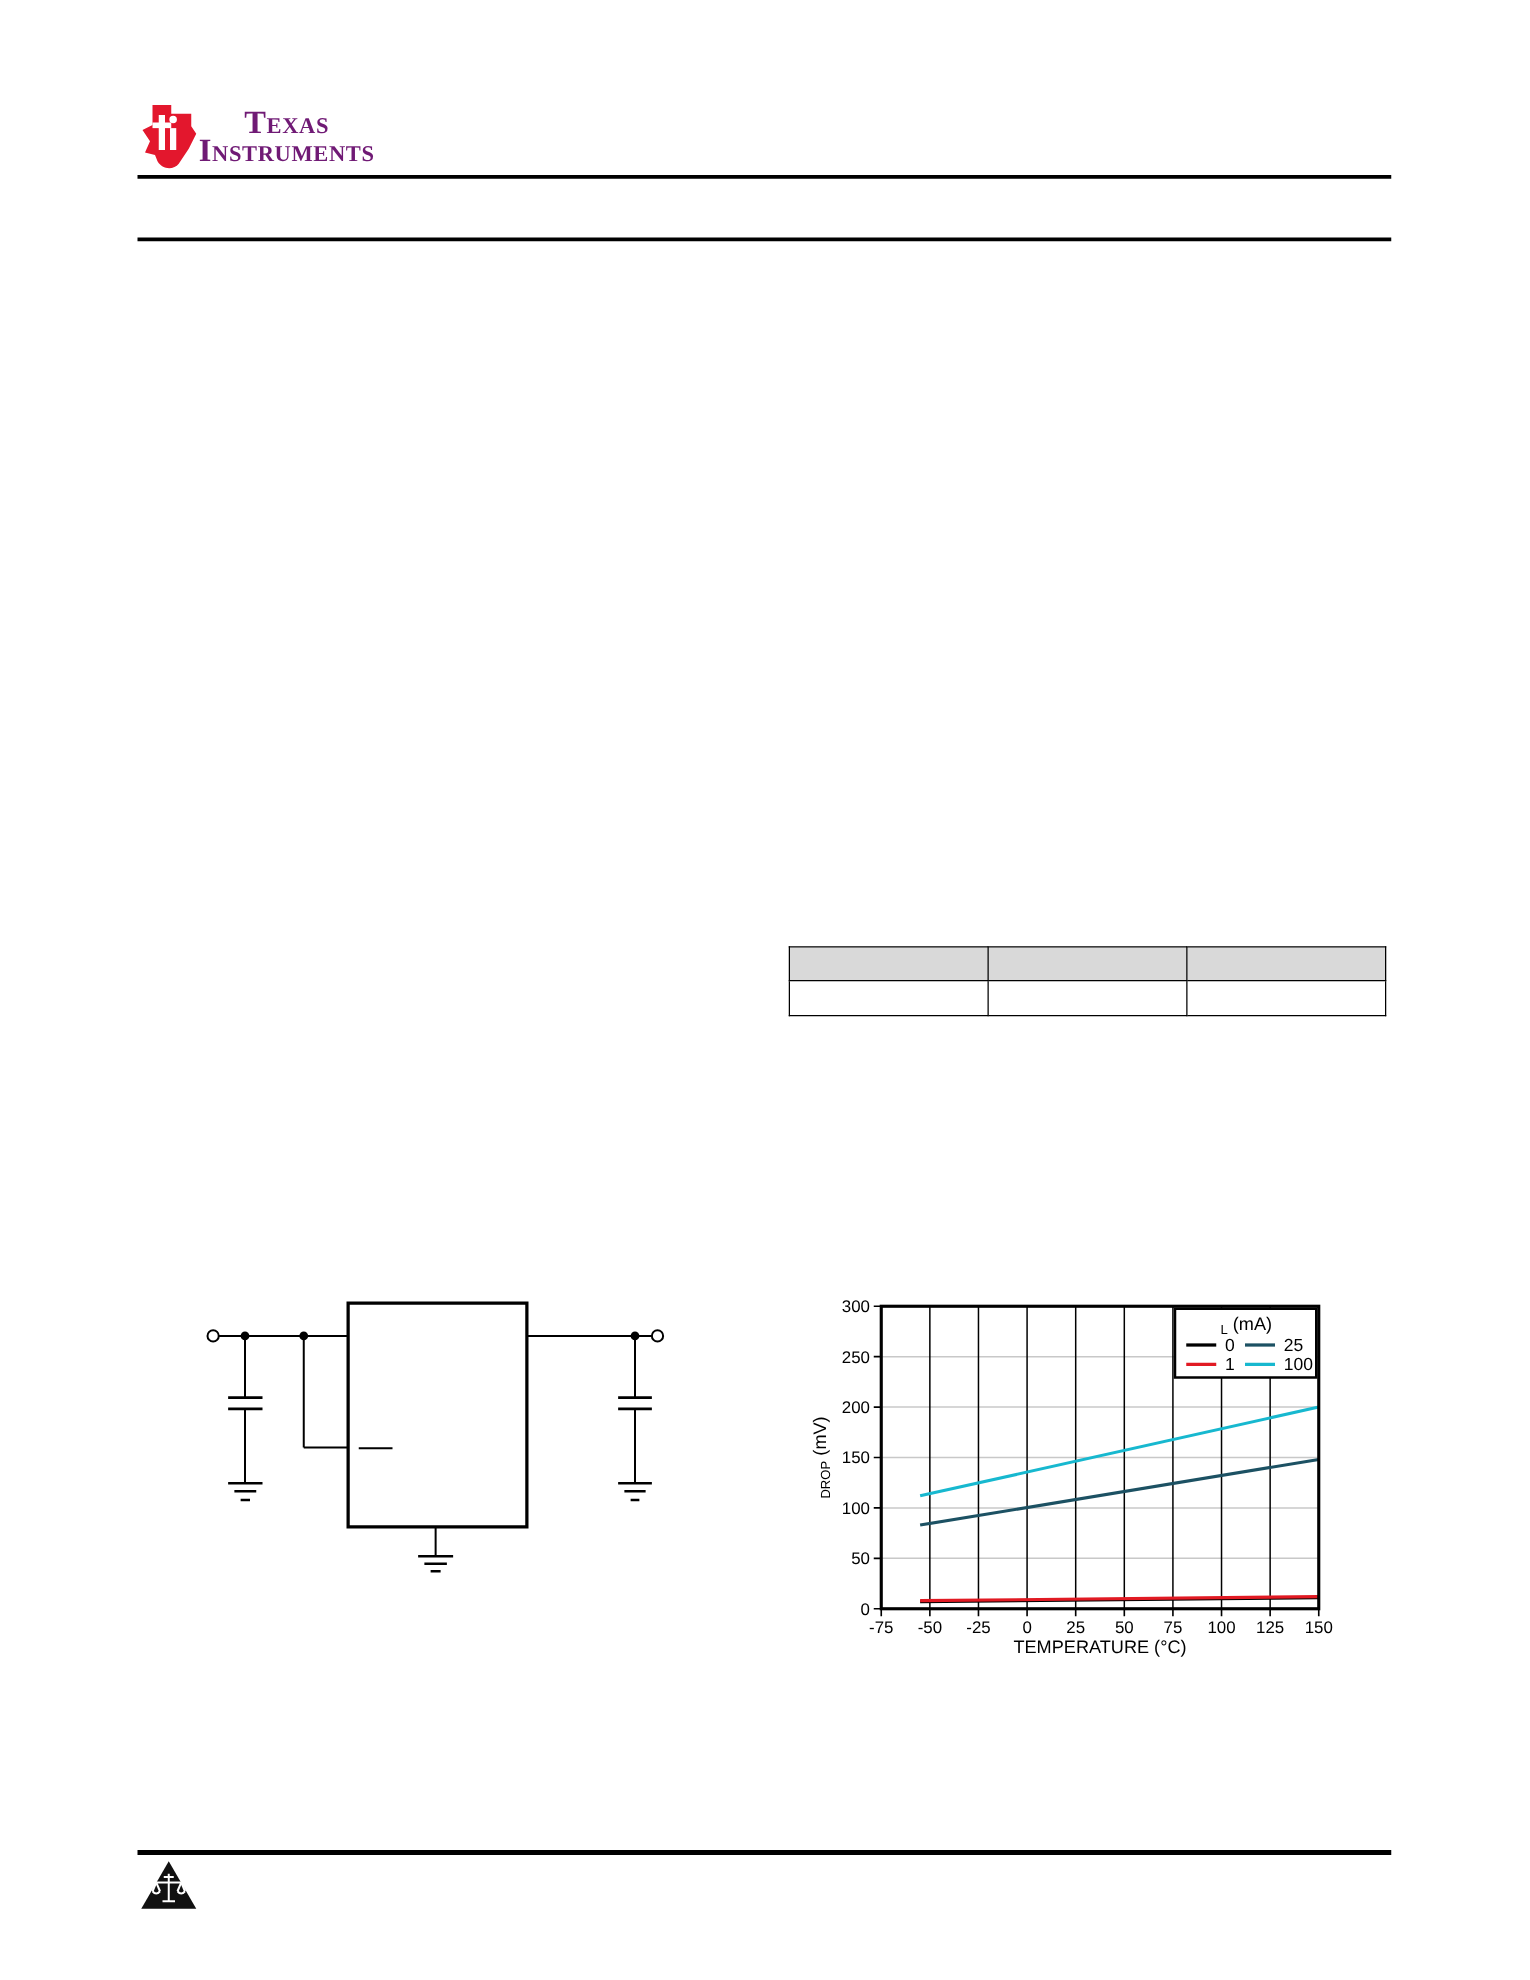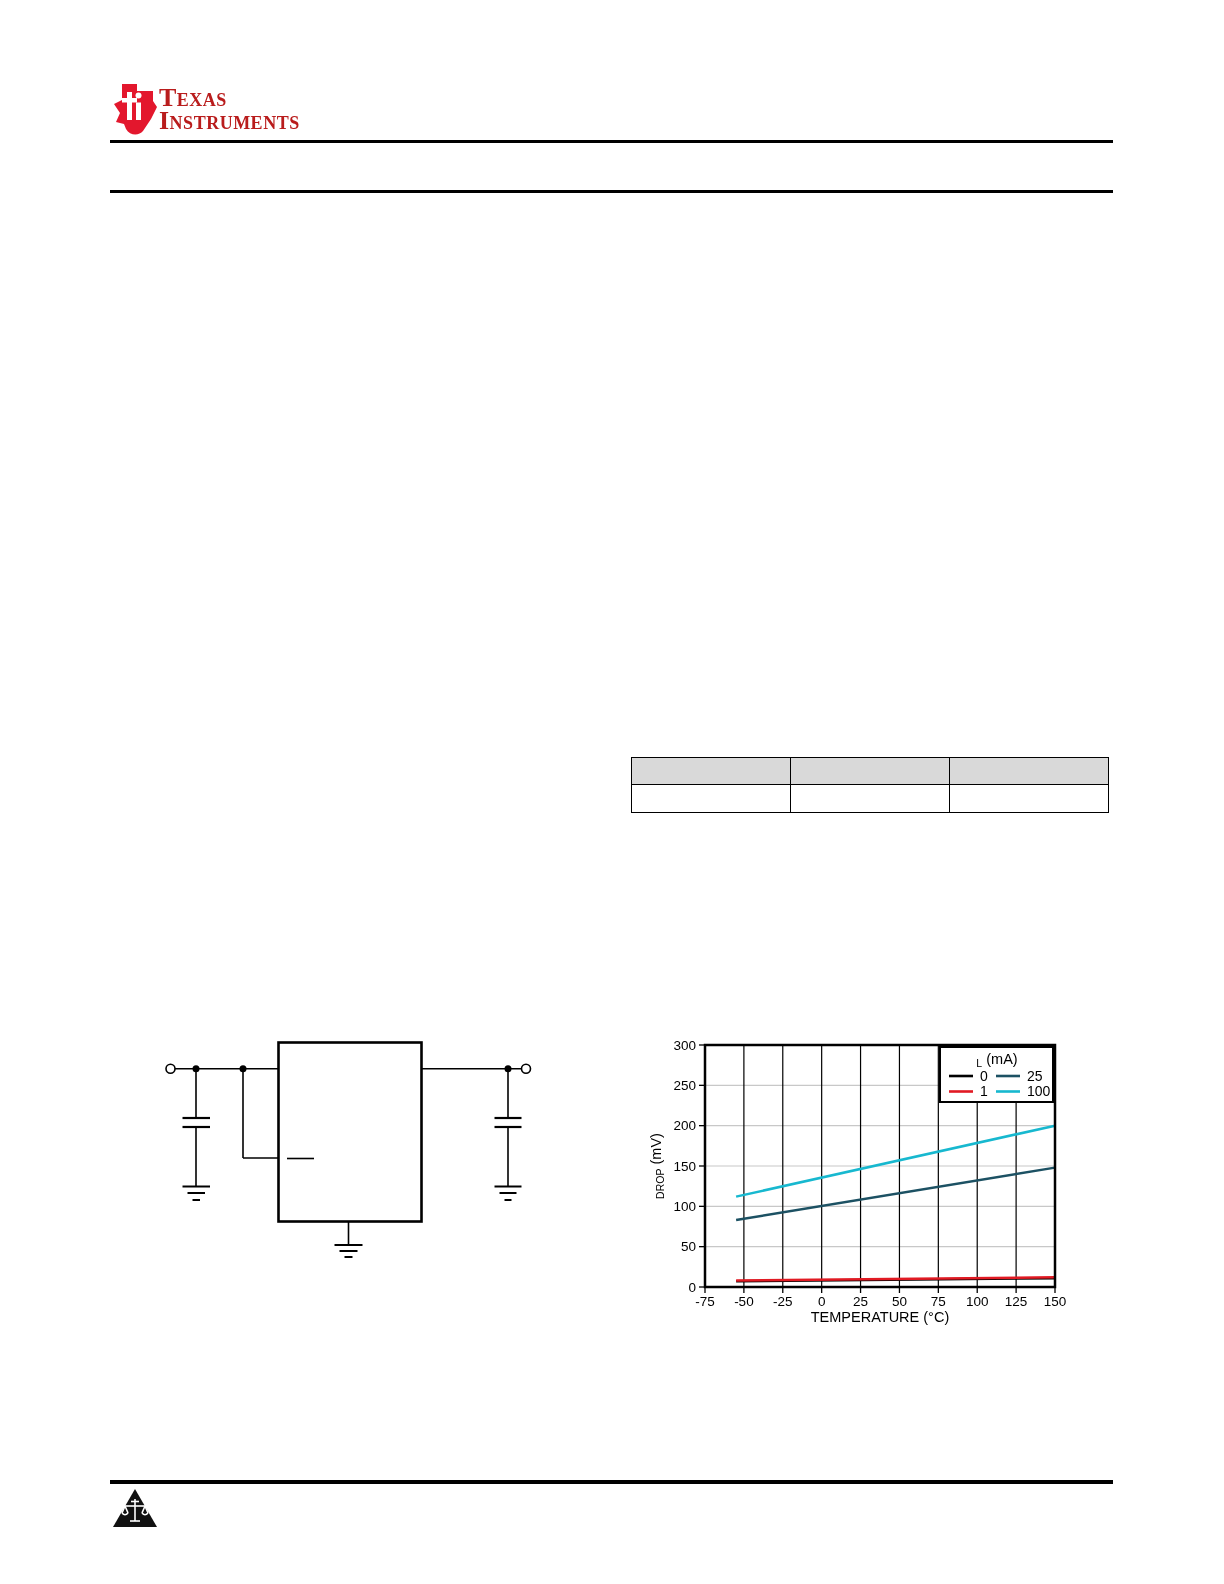--- a/index.html
+++ b/index.html
@@ -1,22 +1,22 @@
 <!DOCTYPE html>
 <html><head>
 <meta charset="utf-8">
 <style>
   html,body{margin:0;padding:0;background:#fff;}
   .page{position:relative;width:1224px;height:1584px;background:#fff;overflow:hidden;
         font-family:"Liberation Sans",sans-serif;color:#000;}
   .abs{position:absolute;}
   
   .brand{left:159px;top:86px;font-family:"Liberation Serif",serif;font-weight:bold;
-         font-variant-caps:small-caps;color:#b91c1c;font-size:26px;line-height:23px;
-         letter-spacing:0.5px;white-space:nowrap;}
+         font-variant-caps:small-caps;color:#701a75;font-size:26px;line-height:23px;
+         letter-spacing:0.5px;white-space:nowrap;text-align:center;}
   .rule{background:#000;}
   
   table.datatable{border-collapse:collapse;width:478px;table-layout:fixed;}
   table.datatable th,table.datatable td{border:1.5px solid #000;height:26px;
          font-size:13px;font-weight:bold;text-align:center;padding:0;}
   table.datatable td{height:27px;font-weight:normal;background:#fff;}
   
   svg text{font-family:"Liberation Sans",sans-serif;fill:#000;}
 </style>
 </head>

